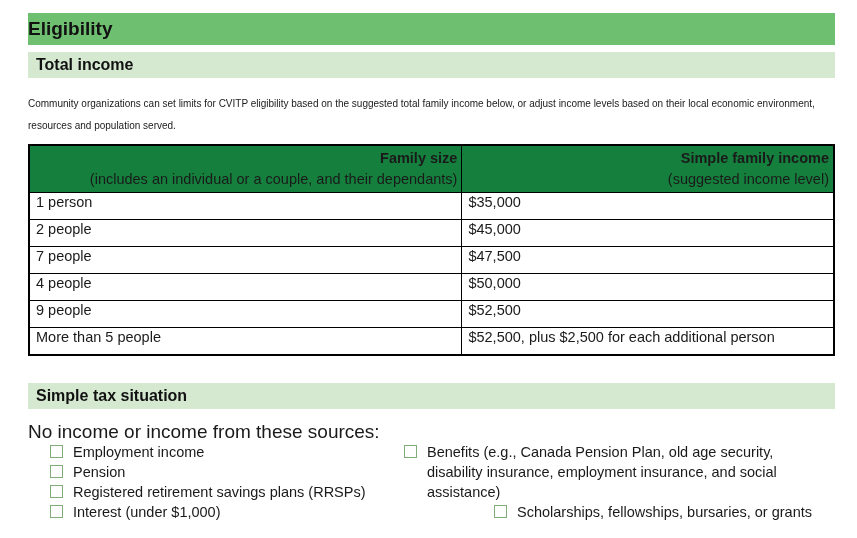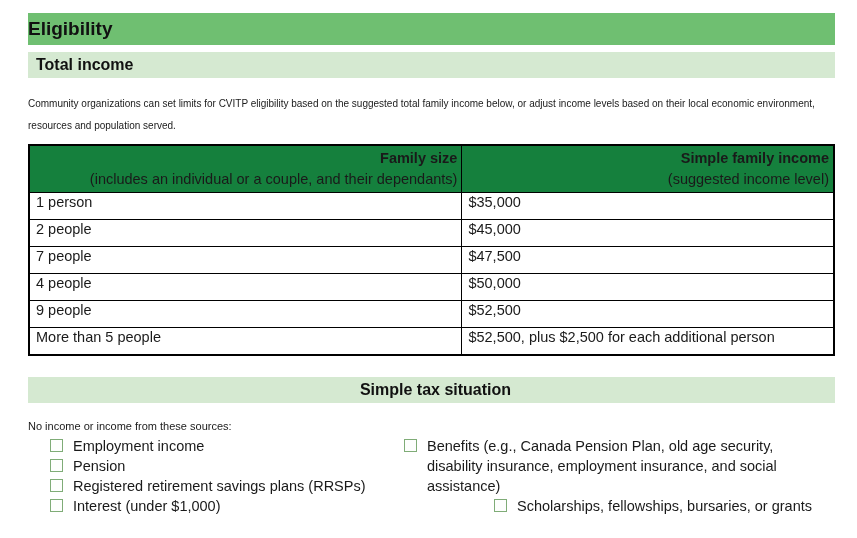--- a/index.html
+++ b/index.html
@@ -57,25 +57,25 @@
   table.income th .th-line1 { font-weight: bold; display: block; }
   table.income th .th-line2 { font-weight: normal; display: block; }
   table.income td {
     height: 26px;
     padding: 1px 4px 9px 6px;
     vertical-align: middle;
   }
   col.c1 { width: 434px; }
   col.c2 { width: 373px; }
 
-  .simple-bar { margin-top: 21px; text-align: center; }
+  .simple-bar { margin-top: 27px; }
 
   .sources-line {
     margin: 13px 0 0 0;
-    font-size: 11px;
+    font-size: 19px;
     line-height: 20px;
   }
 
   .checklist {
     display: flex;
     padding-left: 22px;
   }
   .check-col { display: flex; flex-direction: column; }
   .check-col.left  { width: 350px; }
   .check-col.right { width: 412px; align-items: flex-end; }

